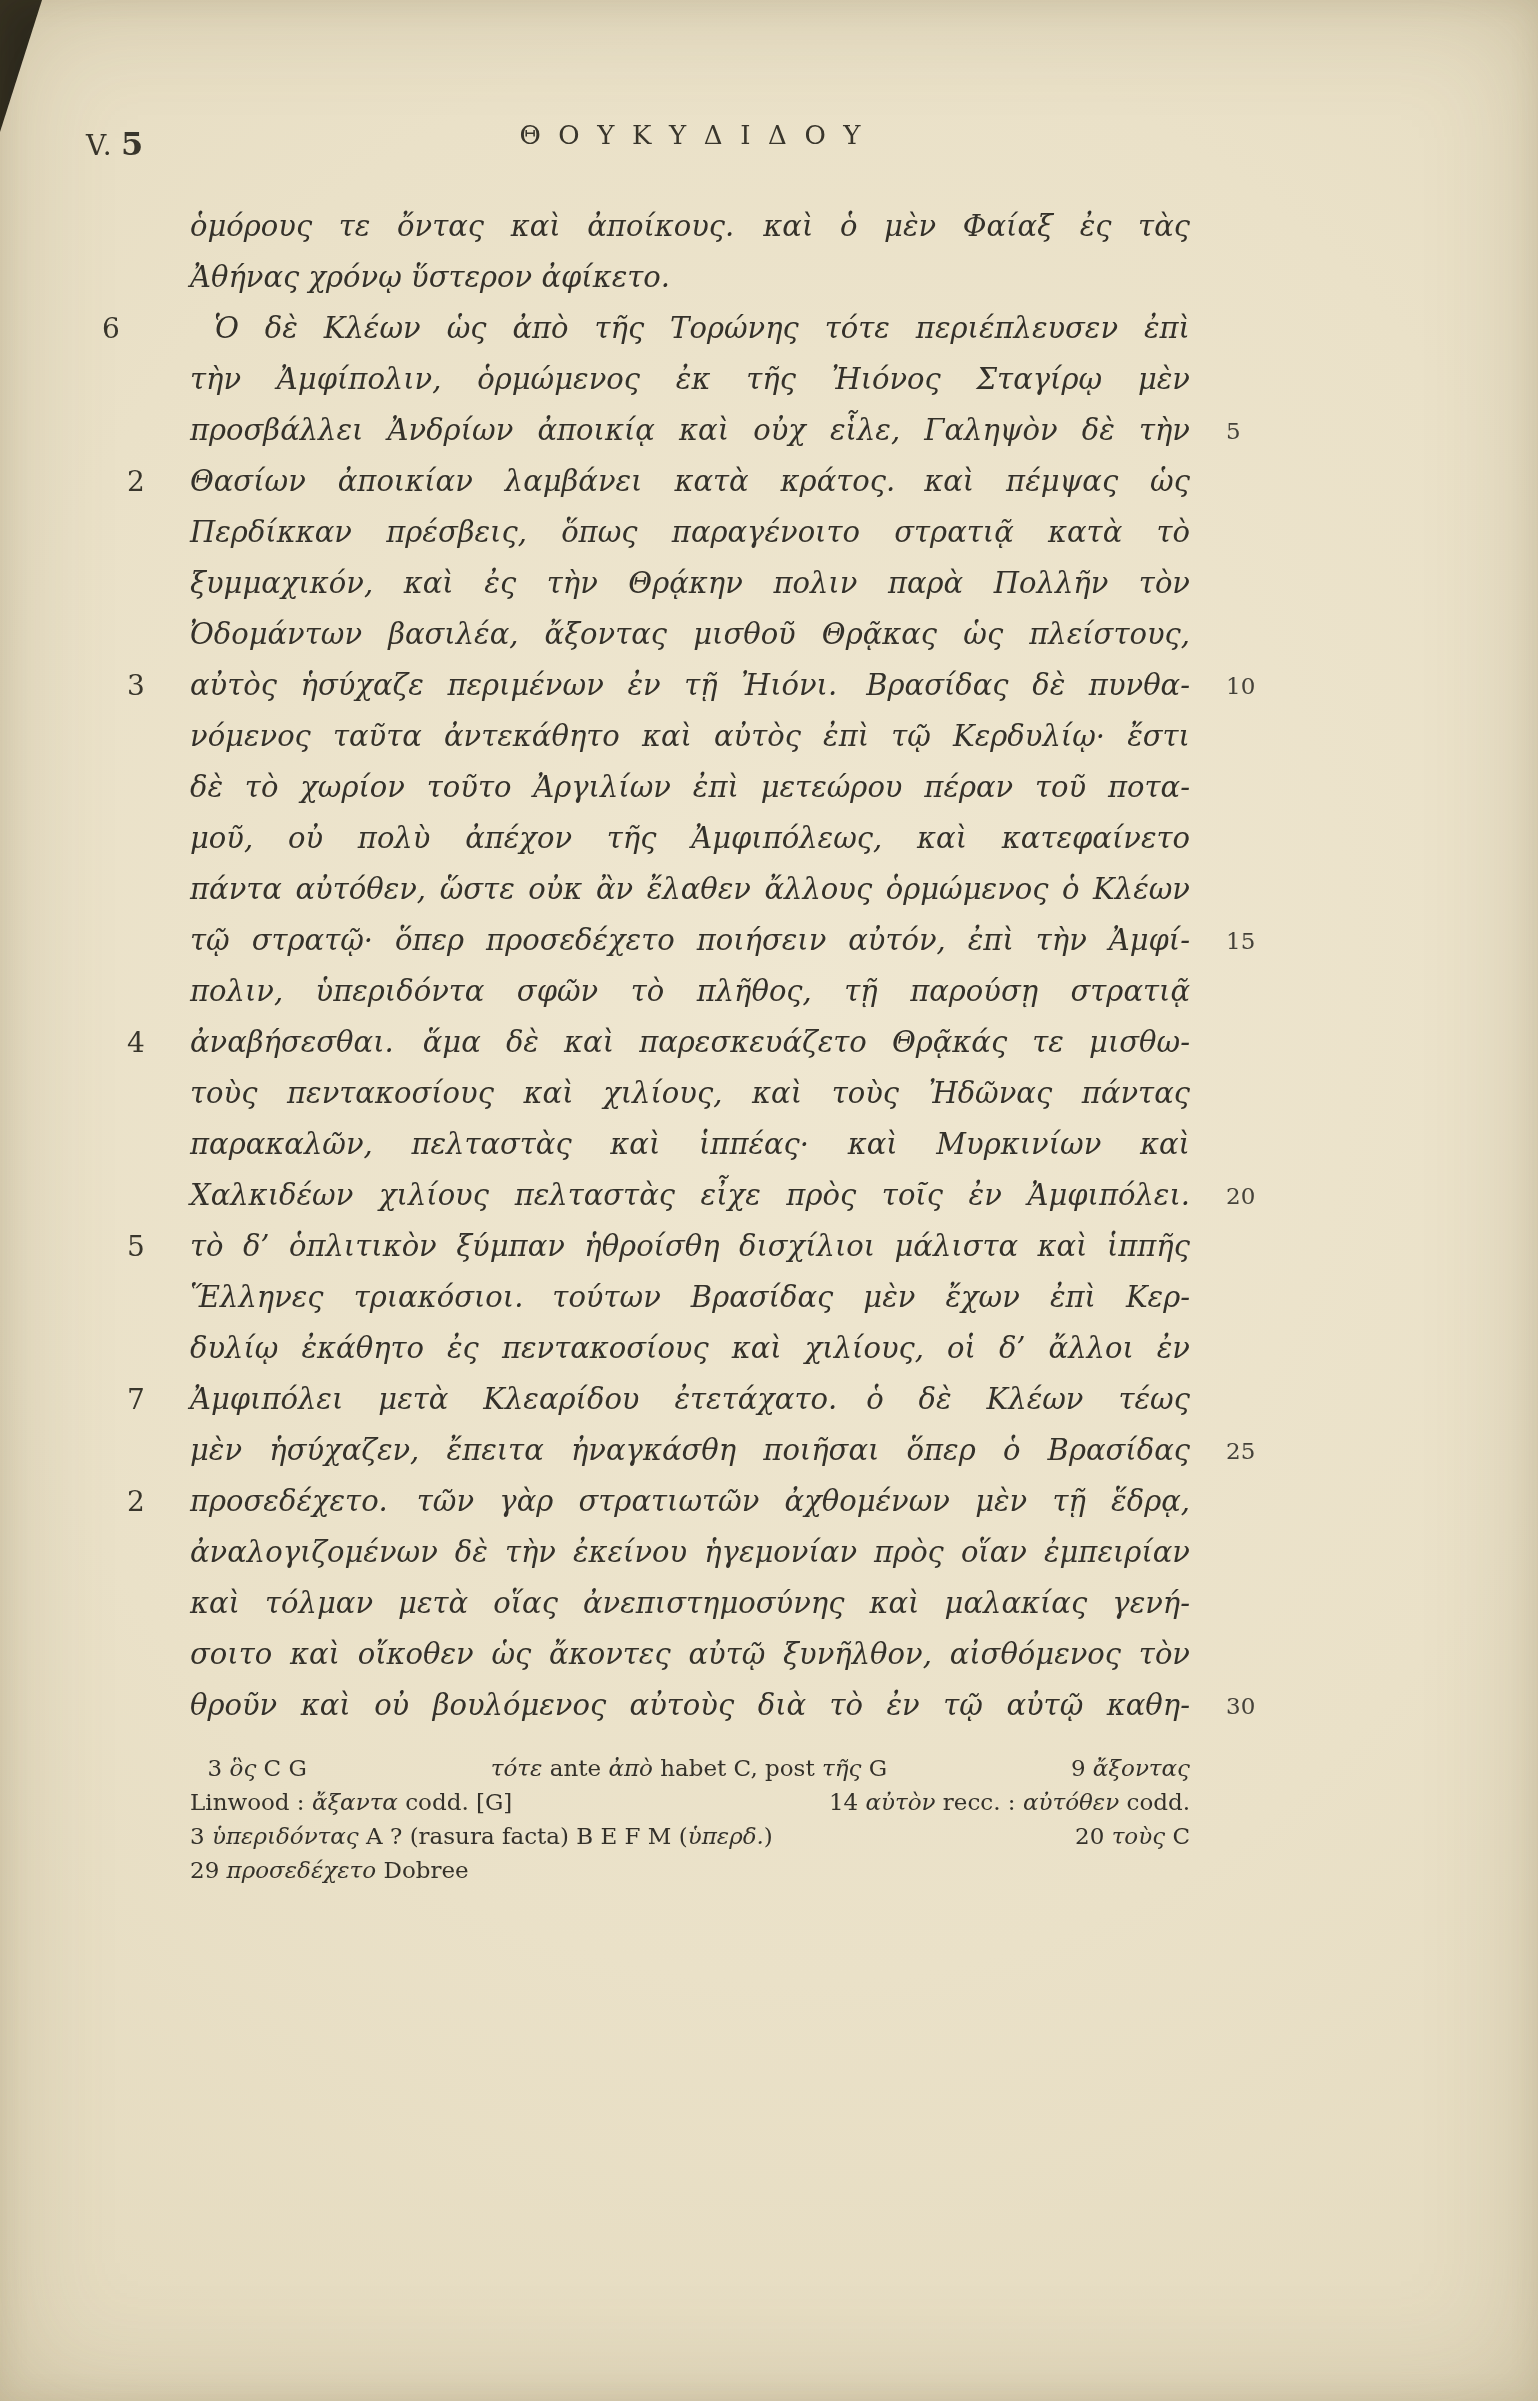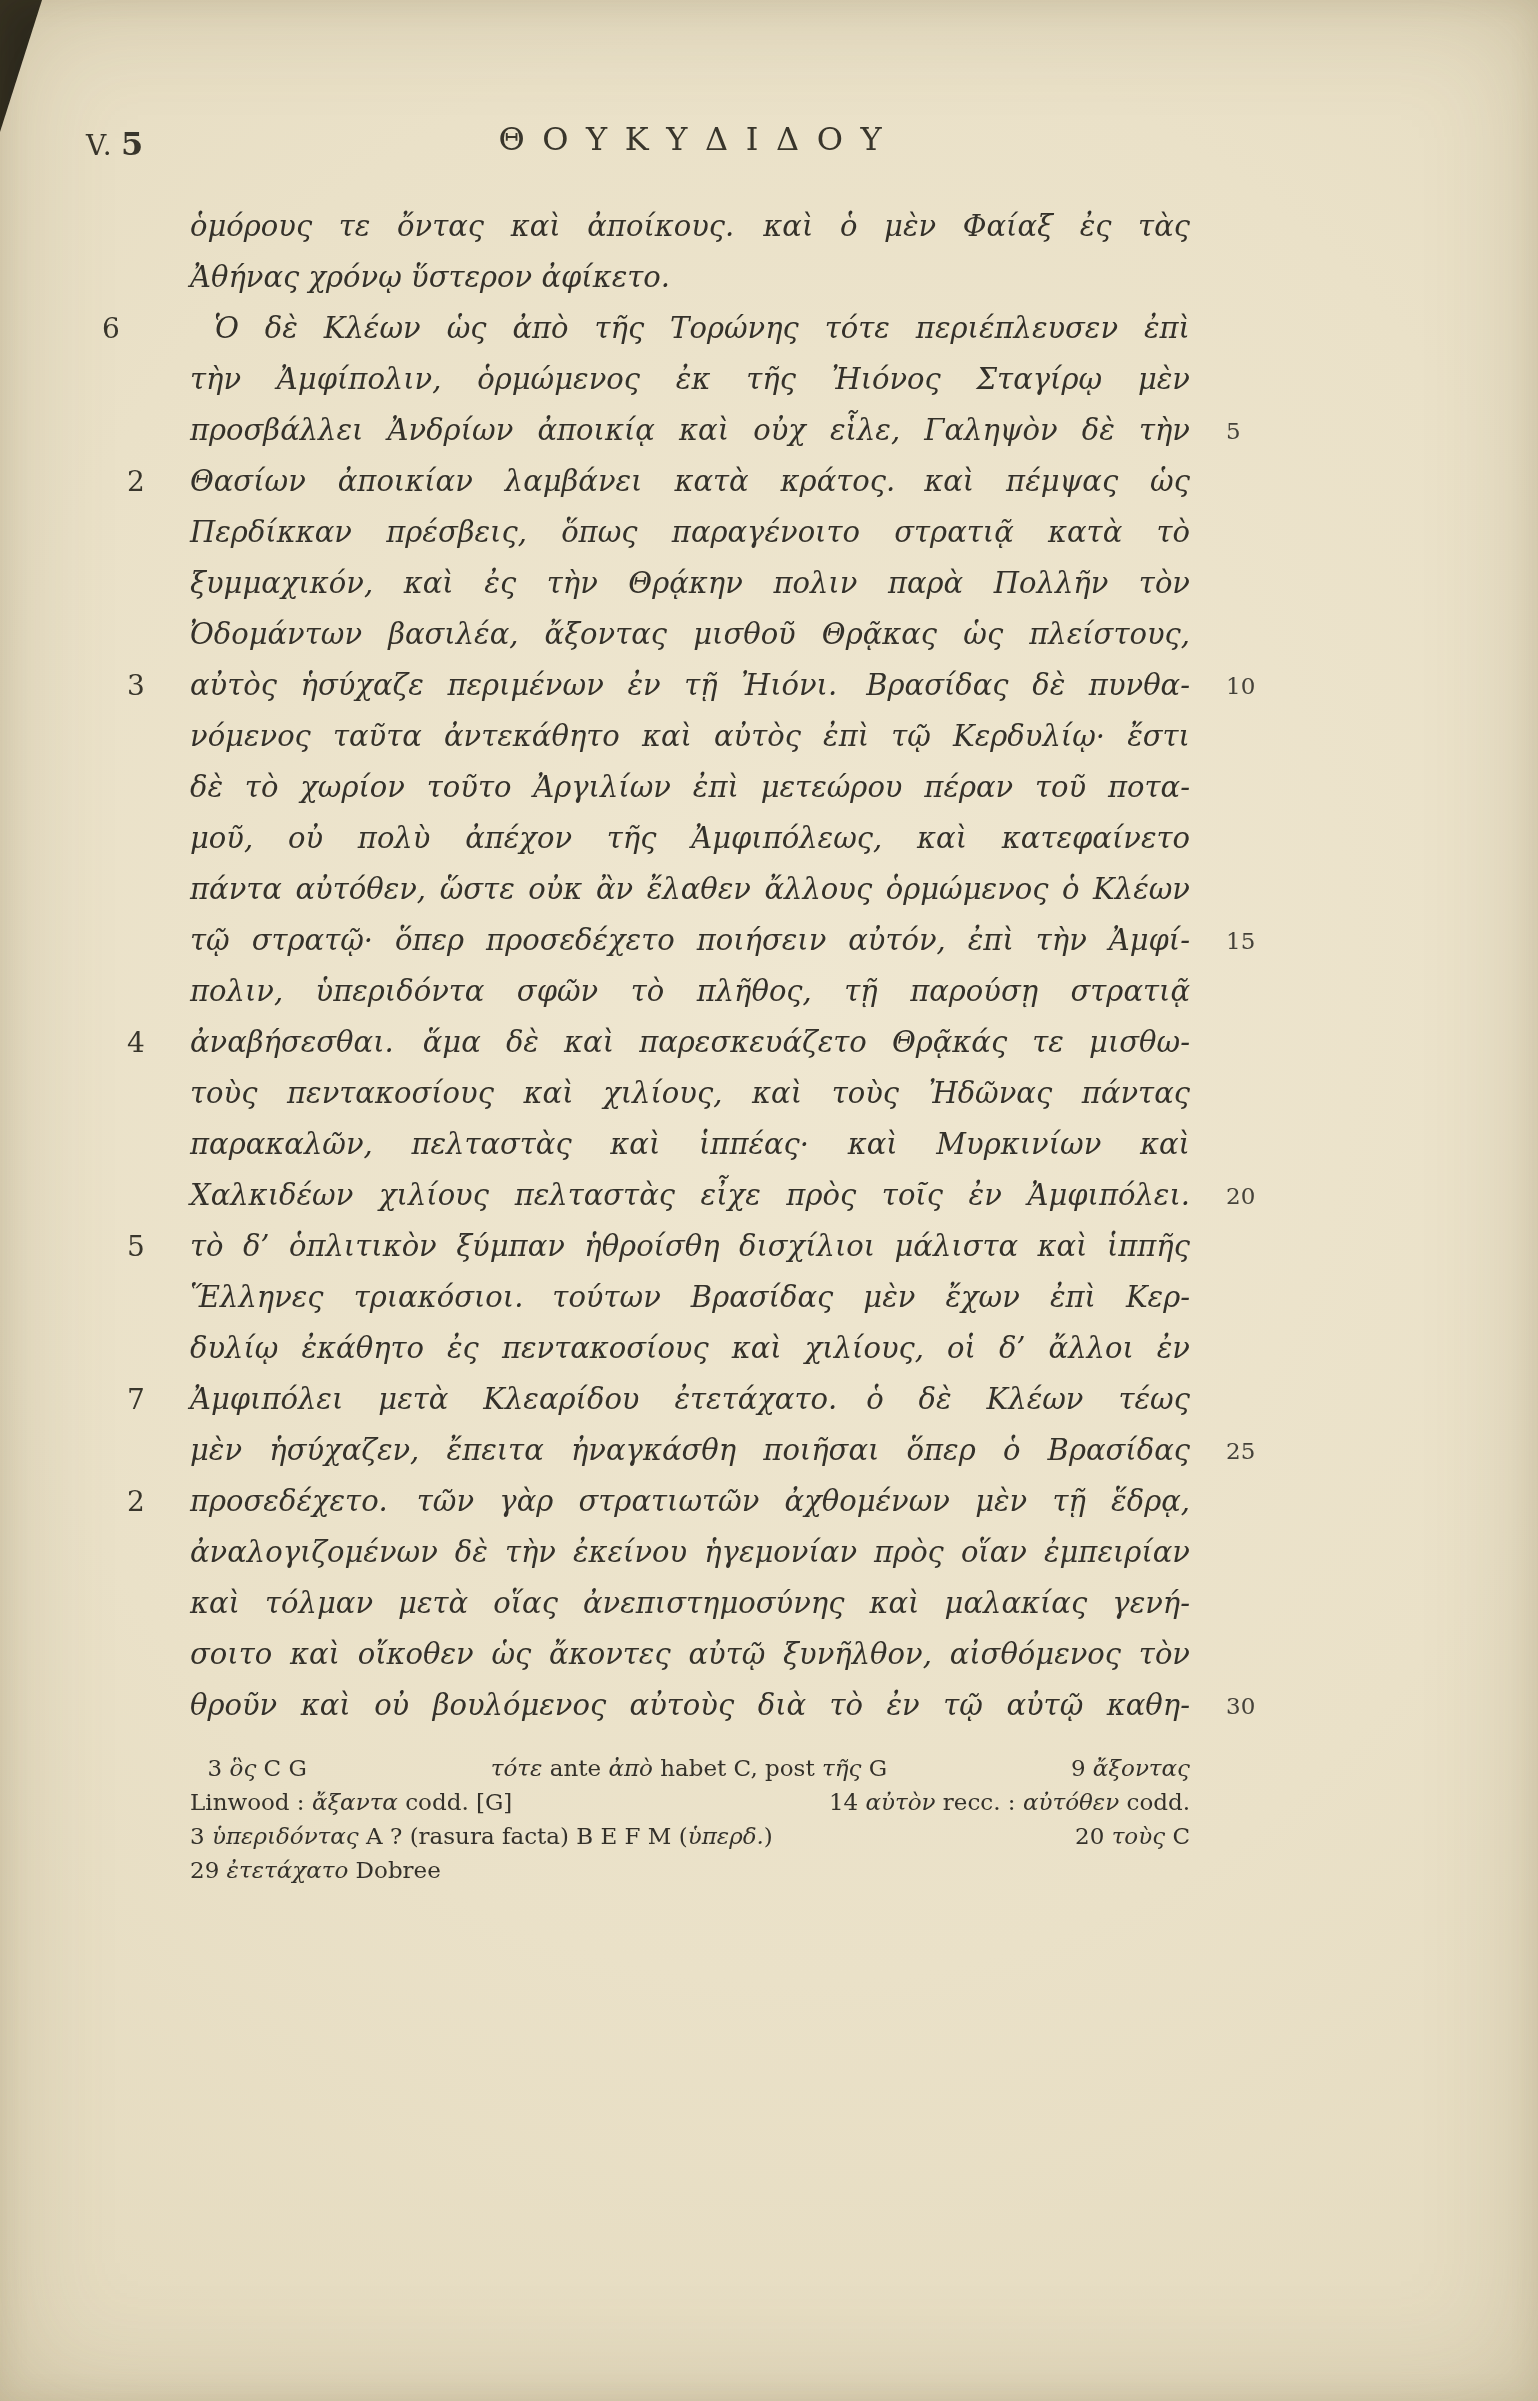--- a/index.html
+++ b/index.html
@@ -35,21 +35,21 @@
   .head-left {
     position: absolute; left: 86px; top: 5px;
     font-size: 28px; letter-spacing: 1.4px;
   }
   .head-left .chap {
     font-weight: bold; font-size: 32px; margin-left: 8px;
   }
   .head-title {
     position: absolute; left: 190px; width: 1000px;
     text-align: center;
-    font-size: 32px; letter-spacing: 17.6px; text-indent: 17.6px;
+    font-size: 26px; letter-spacing: 17.6px; text-indent: 17.6px;
     color: #39362c;
   }
   #text-block {
     position: absolute; left: 190px; top: 201px; width: 1000px;
     color: #34312a;
   }
   .bline {
     position: relative;
     height: 51px; line-height: 51px;
     font-style: italic;
@@ -136,19 +136,19 @@
       </div>
       <div class="app-line">
         <span class="seg"><span class="roman">Linwood : </span><span class="greek">ἄξαντα </span><span class="roman">codd. [G]</span></span>
         <span class="seg"><span class="roman">14 </span><span class="greek">αὐτὸν </span><span class="roman">recc. : </span><span class="greek">αὐτόθεν </span><span class="roman">codd.</span></span>
       </div>
       <div class="app-line">
         <span class="seg"><span class="roman">3 </span><span class="greek">ὑπεριδόντας </span><span class="roman">A ? (rasura facta) B E F M (</span><span class="greek">ὑπερδ.</span><span class="roman">)</span></span>
         <span class="seg"><span class="roman">20 </span><span class="greek">τοὺς </span><span class="roman">C</span></span>
       </div>
       <div class="app-line single">
-        <span class="seg"><span class="roman">29 </span><span class="greek">ἐτετάχατο </span><span class="roman">Dobree</span></span>
+        <span class="seg"><span class="roman">29 </span><span class="greek">προσεδέχετο </span><span class="roman">Dobree</span></span>
       </div>
     </div>
 
   <div class="vignette"></div>
 </div>
 
 
 </body></html>

